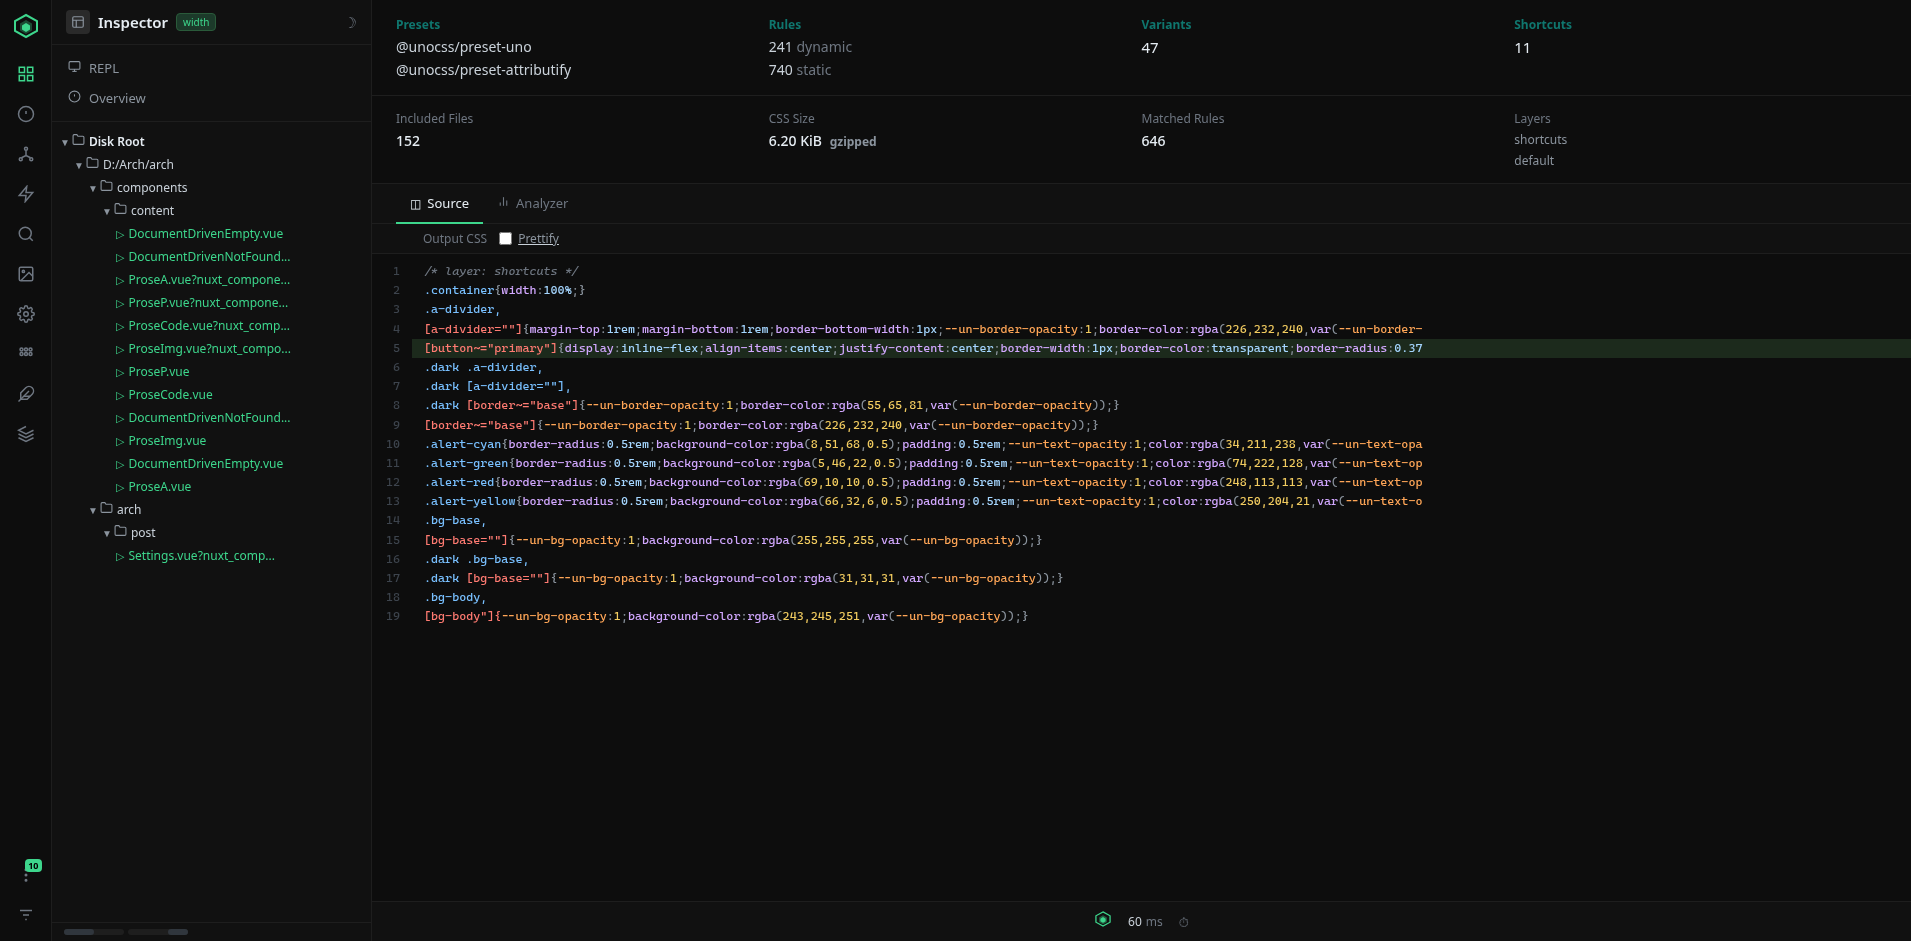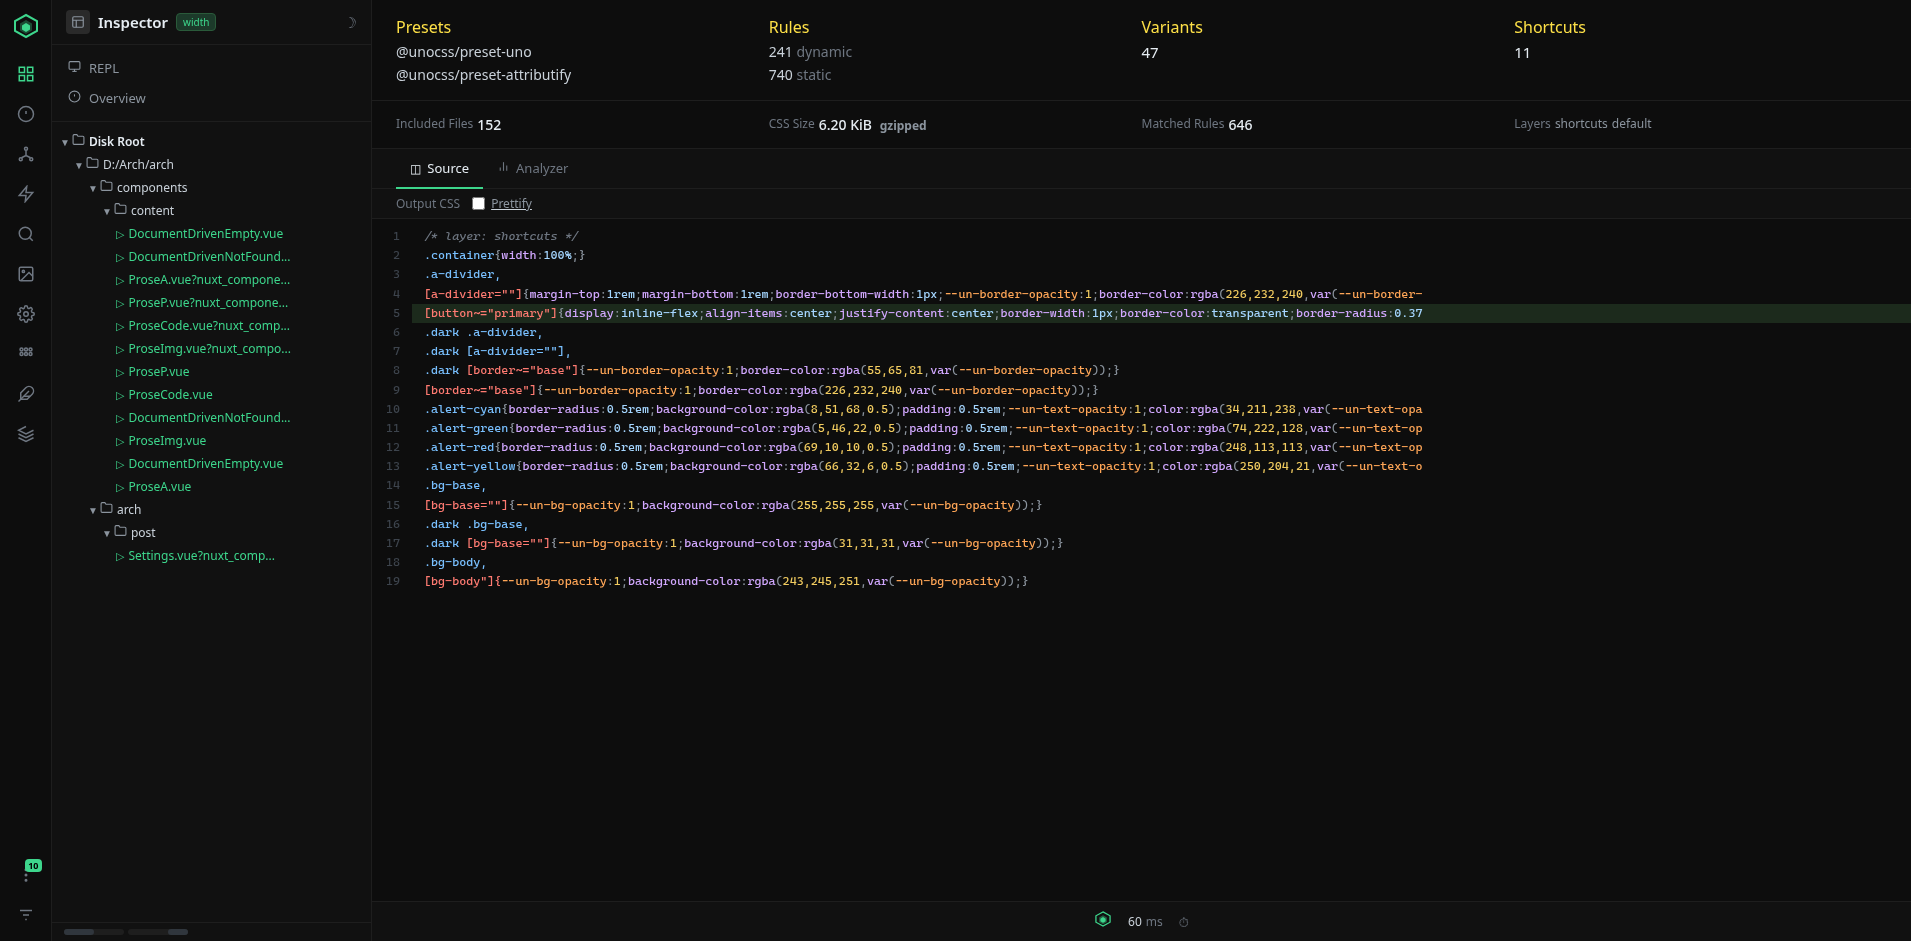--- a/index.html
+++ b/index.html
@@ -184,42 +184,42 @@
       padding: 16px 24px;
       gap: 0;
     }
     .stat-group {
       display: flex;
       flex-direction: column;
       gap: 4px;
       padding-right: 24px;
     }
     .stat-label {
-      font-size: 16px;
-      color: #fde047;
-      font-weight: 400;
+      font-size: 12px;
+      color: #0f766e;
+      font-weight: 700;
     }
     .stat-value {
       font-size: 14px;
       color: #c9d1d9;
     }
     .stat-value .muted { color: #6e7681; }
     .stat-value.large { font-size: 15px; color: #e6edf3; }
 
     
     .info-bar {
       display: grid;
       grid-template-columns: 1fr 1fr 1fr 1fr;
       border-bottom: 1px solid #1e1e1e;
       padding: 14px 24px;
       gap: 0;
     }
     .info-group {
       display: flex;
-      flex-direction: row;
+      flex-direction: column;
       gap: 4px;
       padding-right: 24px;
     }
     .info-label {
       font-size: 12px;
       color: #6e7681;
     }
     .info-value {
       font-size: 14px;
       color: #e6edf3;
@@ -260,20 +260,21 @@
       display: flex;
       align-items: center;
       gap: 12px;
       padding: 6px 24px;
       border-bottom: 1px solid #1e1e1e;
       background: #111111;
     }
     .output-label {
       font-size: 12px;
       color: #6e7681;
+      margin-left: 27px;
     }
     .prettify-checkbox {
       display: flex;
       align-items: center;
       gap: 6px;
       cursor: pointer;
       text-decoration: underline;
     }
     .prettify-checkbox input { cursor: pointer; accent-color: #3dd68c; }
     .prettify-label { font-size: 12px; color: #8b949e; }

